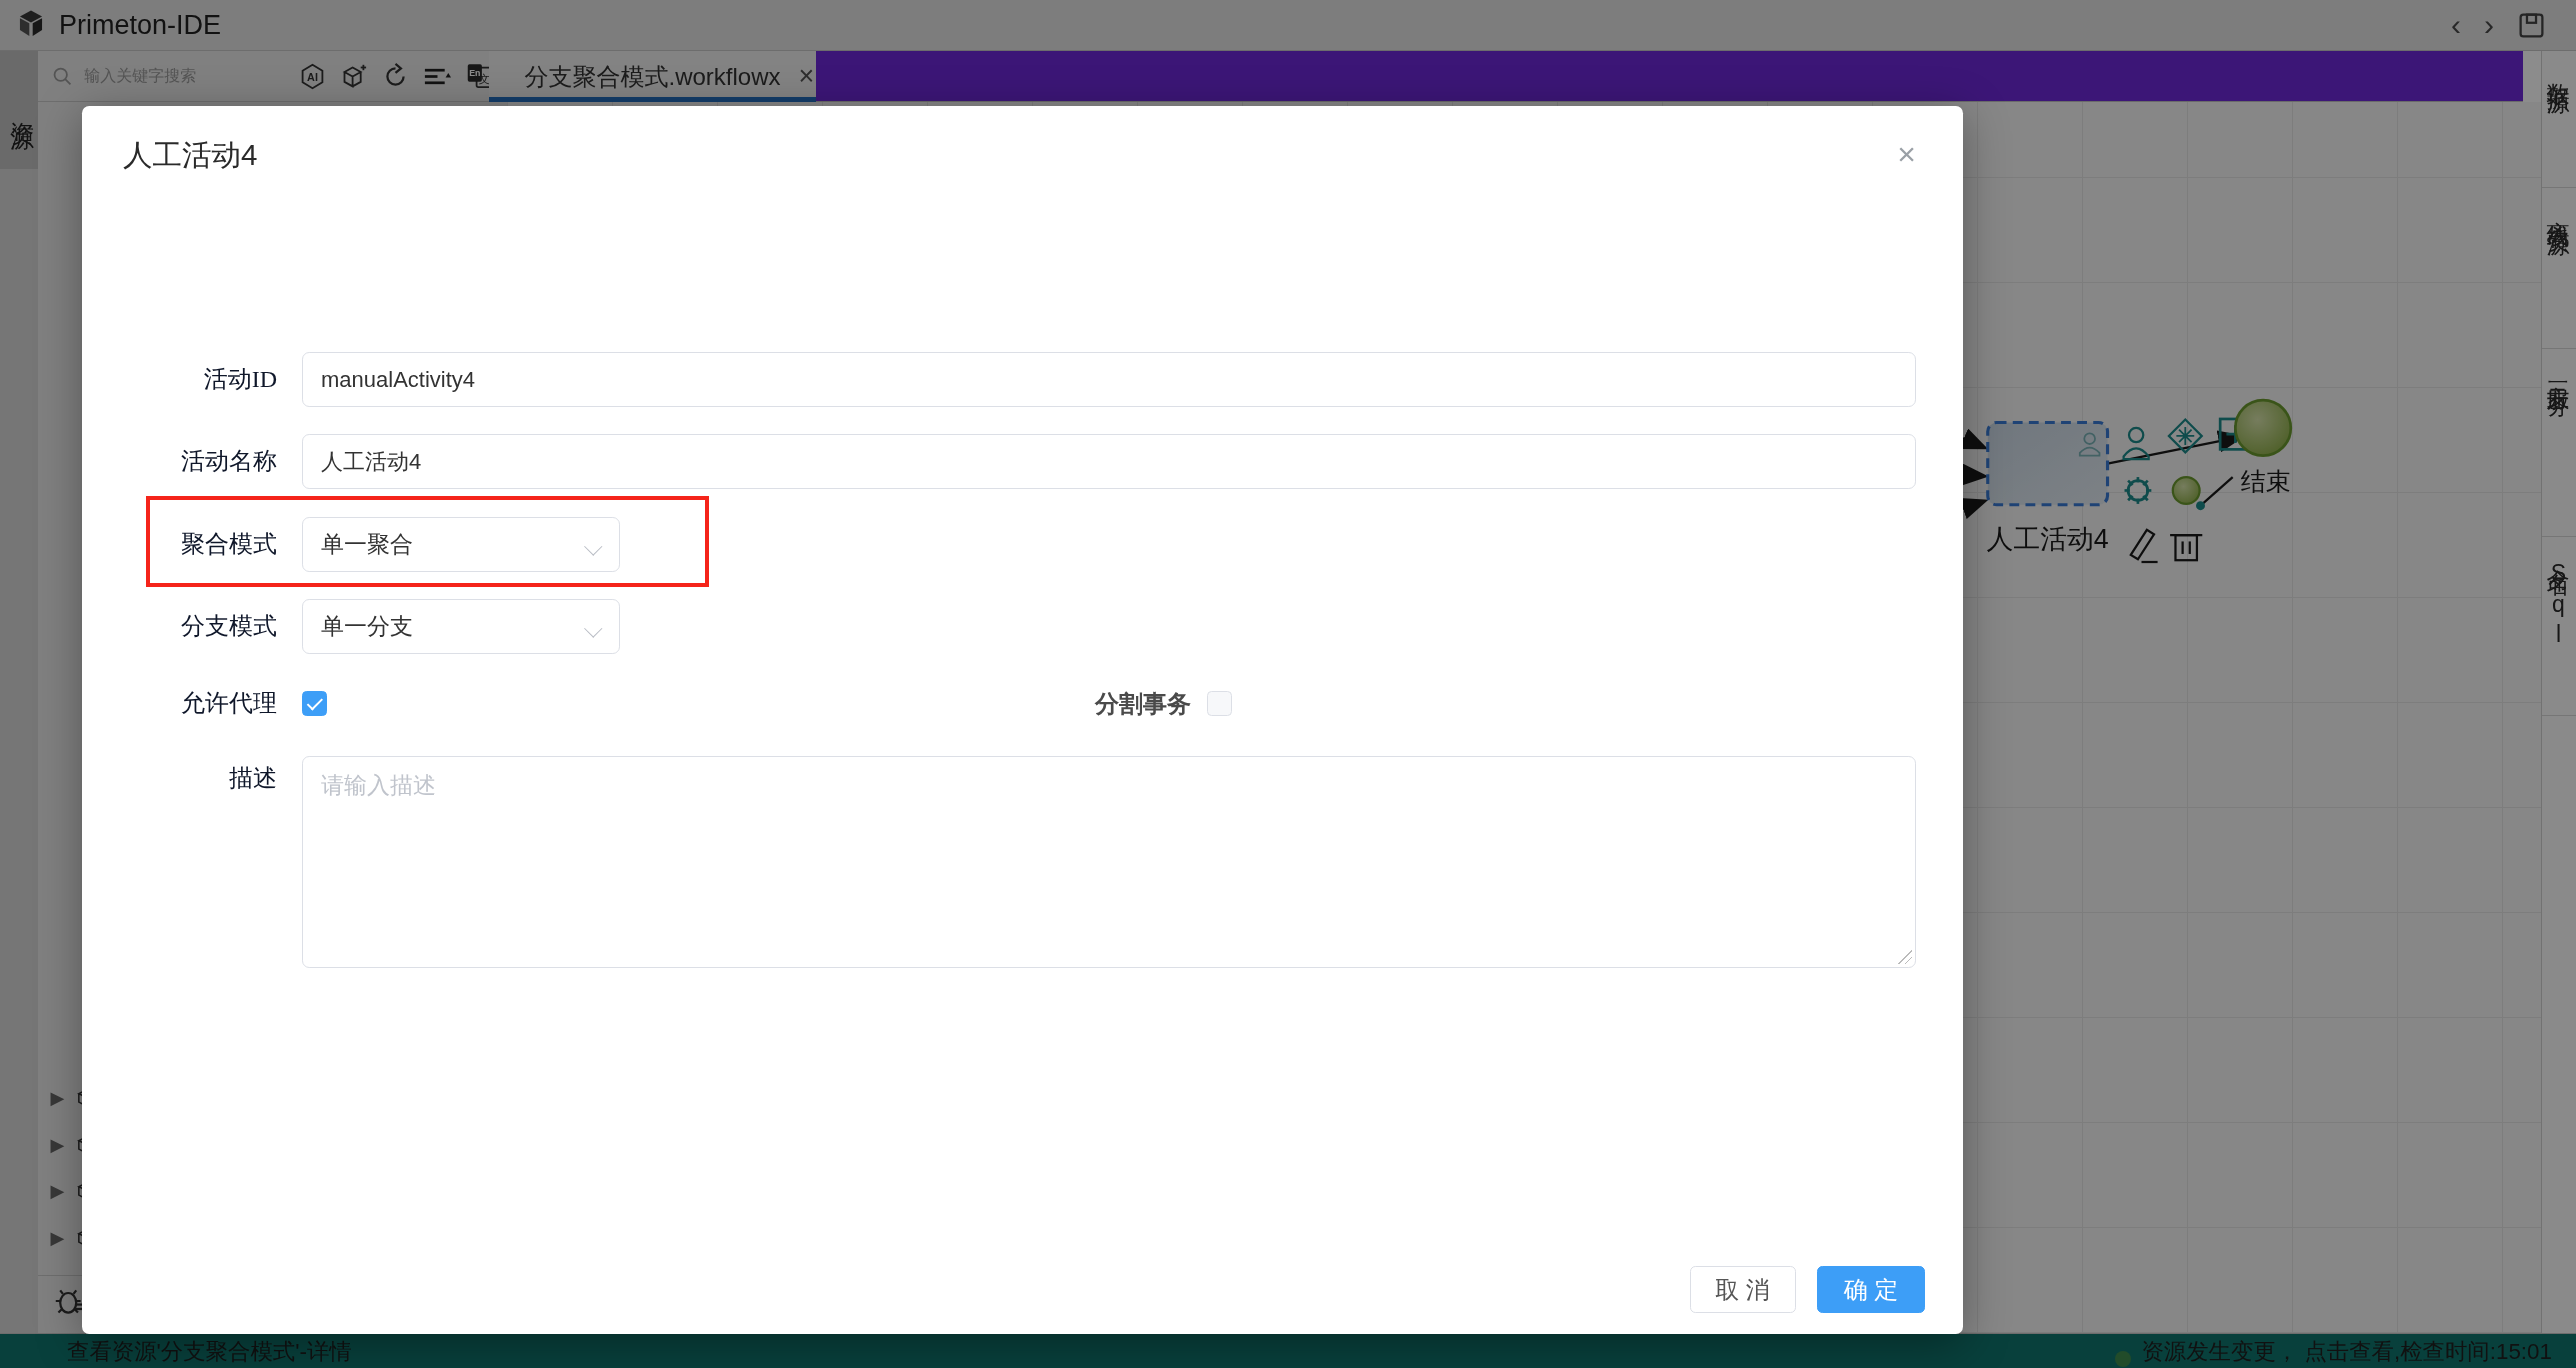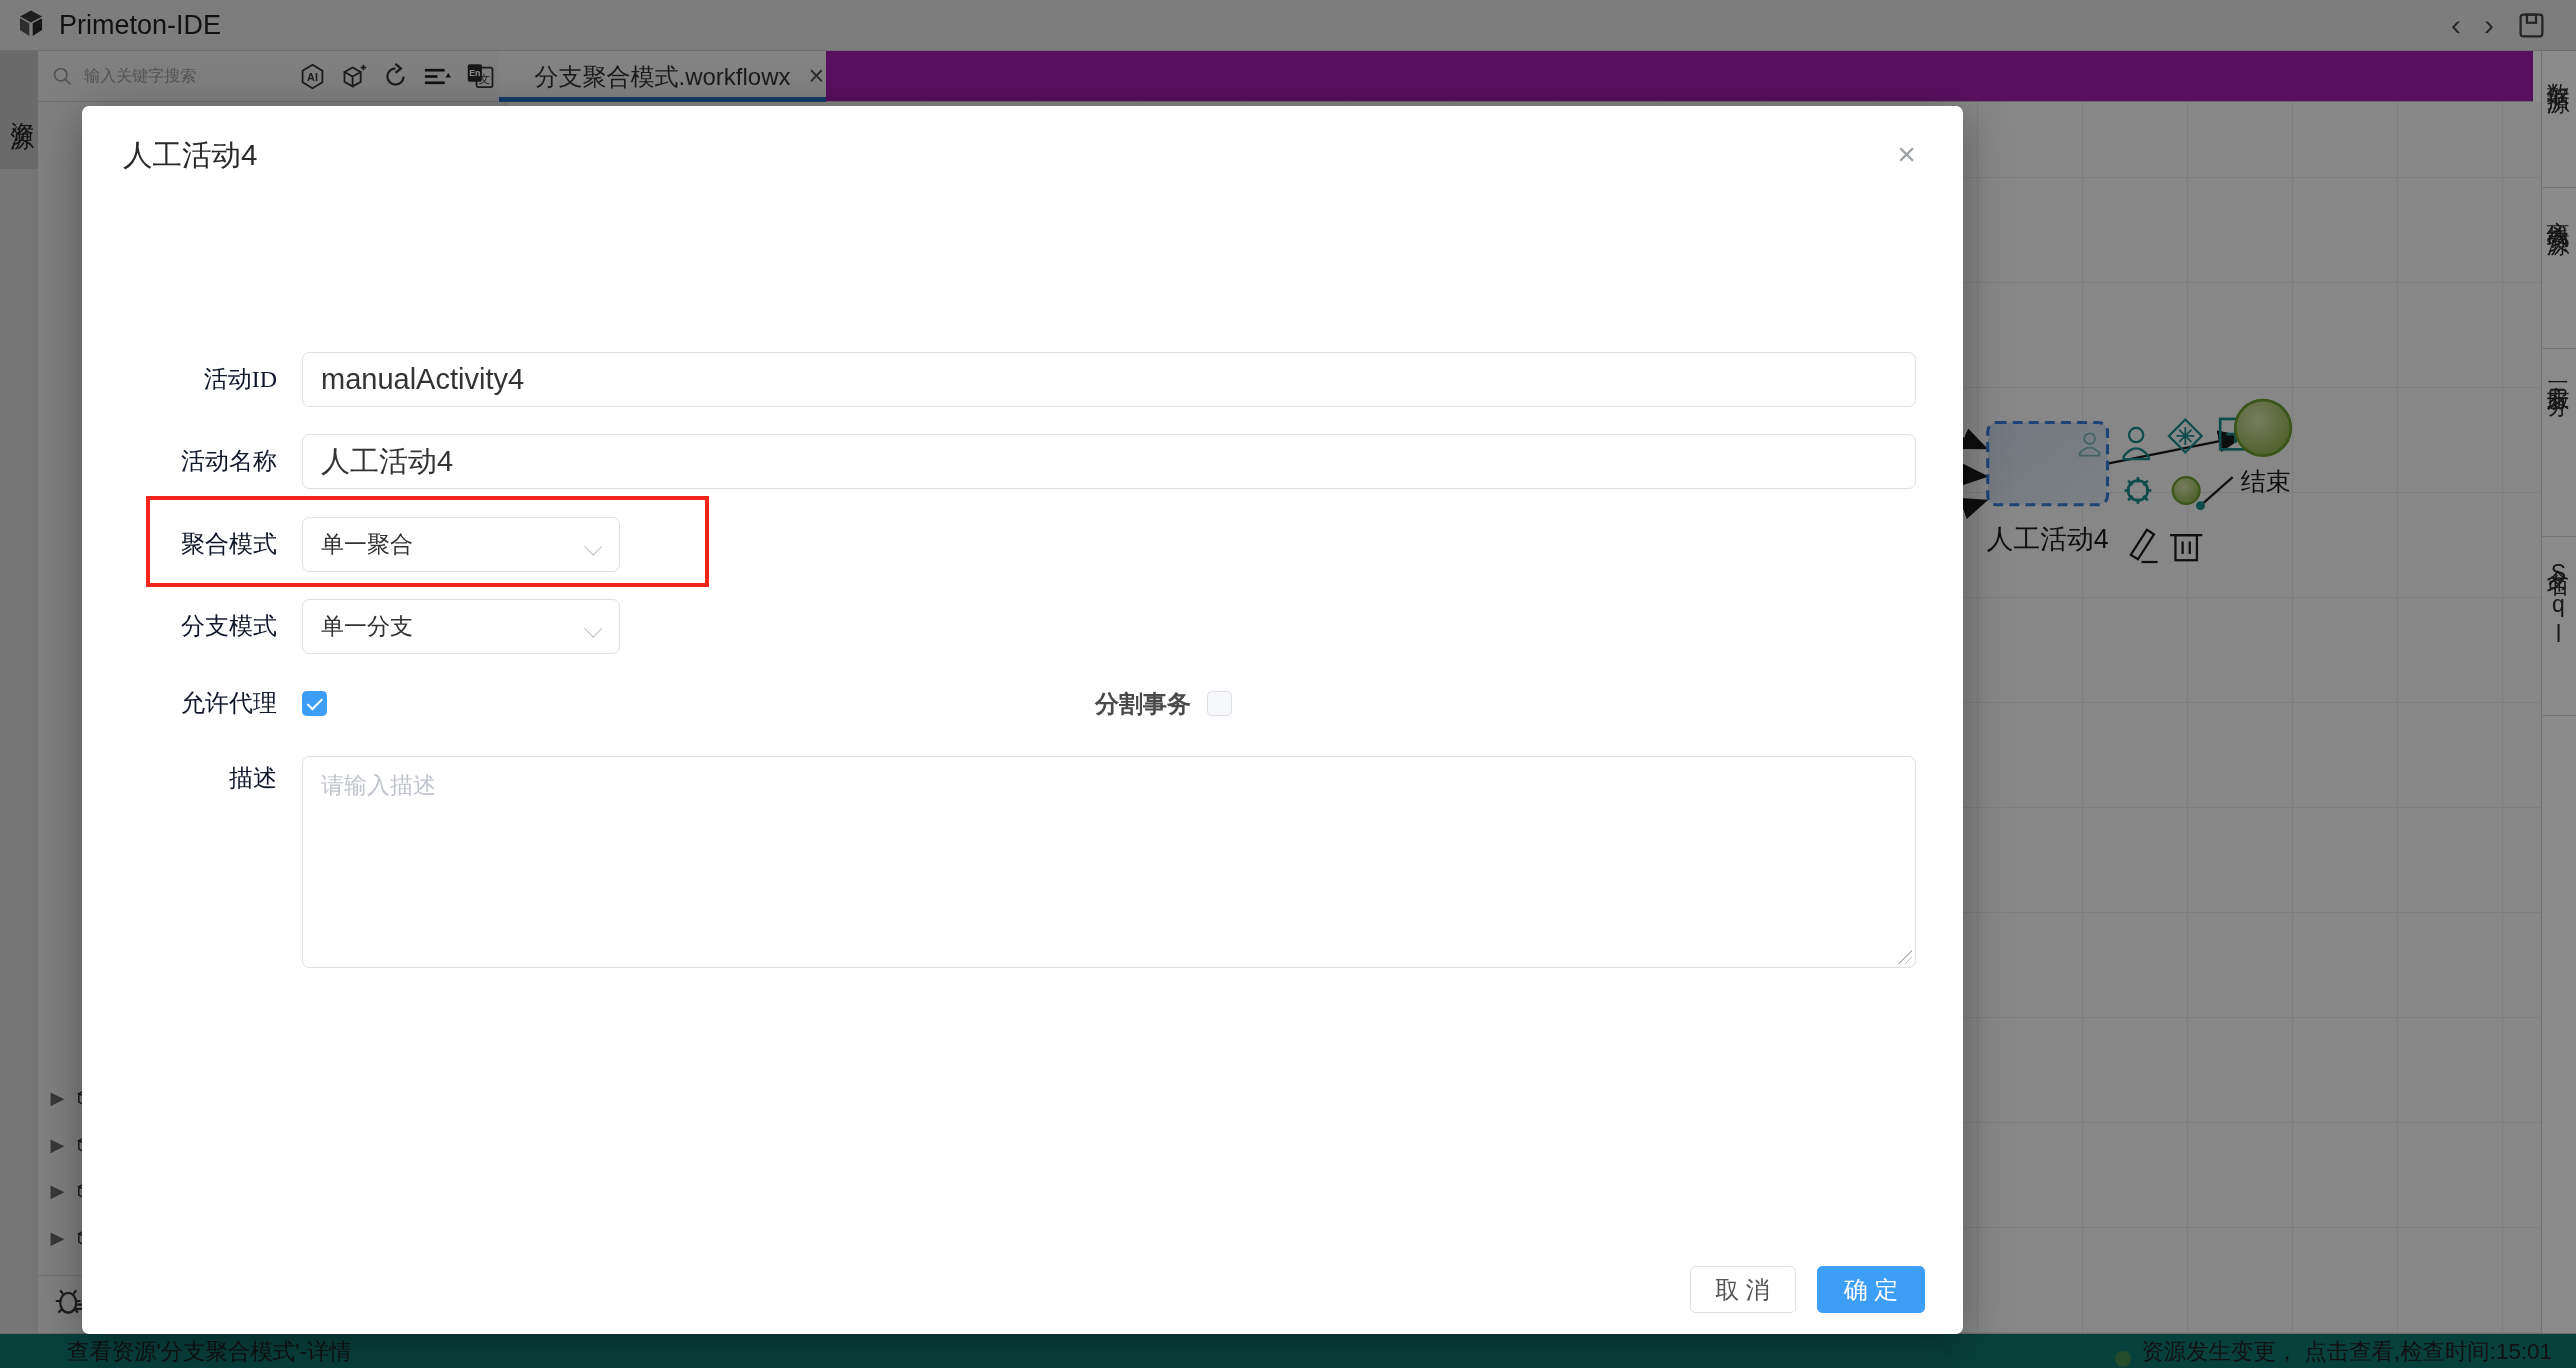--- a/index.html
+++ b/index.html
@@ -25,22 +25,22 @@
   .search-box { display:flex; align-items:center; gap:10.7px; padding-left:12.5px; flex:1; }
   .search-ph { font-size:16px; color:#9a9a9a; }
   .explorer-icons { display:flex; align-items:center; gap:14.3px; padding-right:10.7px; }
 
   .explorer-panel { position:absolute; left:38px; top:102px; width:470px; height:1231px;
     background:#e9e9e9; border-right:0.9px solid #c9c9c9; }
   .tree-row { position:absolute; left:12.5px; display:flex; align-items:center; gap:10.7px; }
   .tree-caret { font-size:18px; color:#666; }
   .panel-sep { position:absolute; left:0; top:1173px; width:100%; border-top:0.9px solid #c9c9c9; }
 
-  .tabbar { position:absolute; left:499px; top:51px; width:2034px; height:51px;
-    background:#a21caf; border-bottom:0.9px solid #c2c2c2;text-align:center; }
+  .tabbar { position:absolute; left:489px; top:51px; width:2034px; height:51px;
+    background:#6d28d9; border-bottom:0.9px solid #c2c2c2;text-align:center; }
   .editor-tab { position:absolute; left:0; top:0; width:327px; height:51px; background:#efefef;
     display:flex; align-items:center; gap:12.5px; padding:0 16px 0 23px; }
   .editor-tab .tab-underline { position:absolute; left:0; bottom:0; width:100%; height:5.4px; background:#2470c2; }
   .editor-tab-label { font-size:24px; color:#333; white-space:nowrap; }
   .tab-close { font-size:27px; color:#555; margin-left:5.4px; }
 
   .canvas { position:absolute; left:507px; top:102px; width:2034px; height:1231px;
     background:
       repeating-linear-gradient(0deg,#e3e3e3 0 0.9px,transparent 0.9px 105px),
       repeating-linear-gradient(90deg,#e3e3e3 0 0.9px,transparent 0.9px 105px),
@@ -73,21 +73,21 @@
   .dlg-tabs { position:absolute; left:41px; top:166px; right:41px; display:flex; gap:75px;
     border-bottom:1.8px solid #e4e7ed; padding-bottom:21.5px; }
   .dlg-tab { font-size:25px; color:#4a4a4a; position:relative; white-space:nowrap; }
   .dlg-tab.active { color:#2b80d9; }
   .dlg-tab.active::after { content:""; position:absolute; left:0; bottom:-23px; width:100%; height:5.4px; background:#2b80d9; }
 
   .row { position:absolute; left:41px; right:47px; display:flex; }
   .row .lbl { width:154px; text-align:right; font-size:24px; color:#0f172a; line-height:55px; flex:none;font-family:Liberation Serif, serif; }
   .row .ctl { margin-left:25px; flex:1; }
   .ti { width:100%; height:55px; border:0.9px solid #dcdfe6; border-radius:7.2px; padding:1px 18px;
-    font-size:29px; color:#333; background:#fff; outline:none;
+    font-size:22px; color:#333; background:#fff; outline:none;
     font-family:"Liberation Sans","DejaVu Sans",sans-serif; }
   .ti::placeholder, textarea::placeholder { color:#c0c4cc; }
   .select { width:318px; height:55px; border:0.9px solid #dcdfe6; border-radius:7.2px; background:#fff;
     display:flex; align-items:center; padding:0 18px; position:relative; }
   .select .sel-val { font-size:23px; color:#333; }
   .chev { position:absolute; right:19.7px; top:21.5px; width:12.5px; height:12.5px;
     border-right:1.8px solid #b8bcc4; border-bottom:1.8px solid #b8bcc4; transform:rotate(45deg); }
   .r1 { top:246px; } .r2 { top:328px; } .r3 { top:411px; } .r4 { top:493px; }
   .r5 { top:584px; height:27px; } .r5 .lbl { line-height:27px; }
   .r6 { top:650px; } .r6 .lbl { line-height:34px; padding-top:5.4px; }

